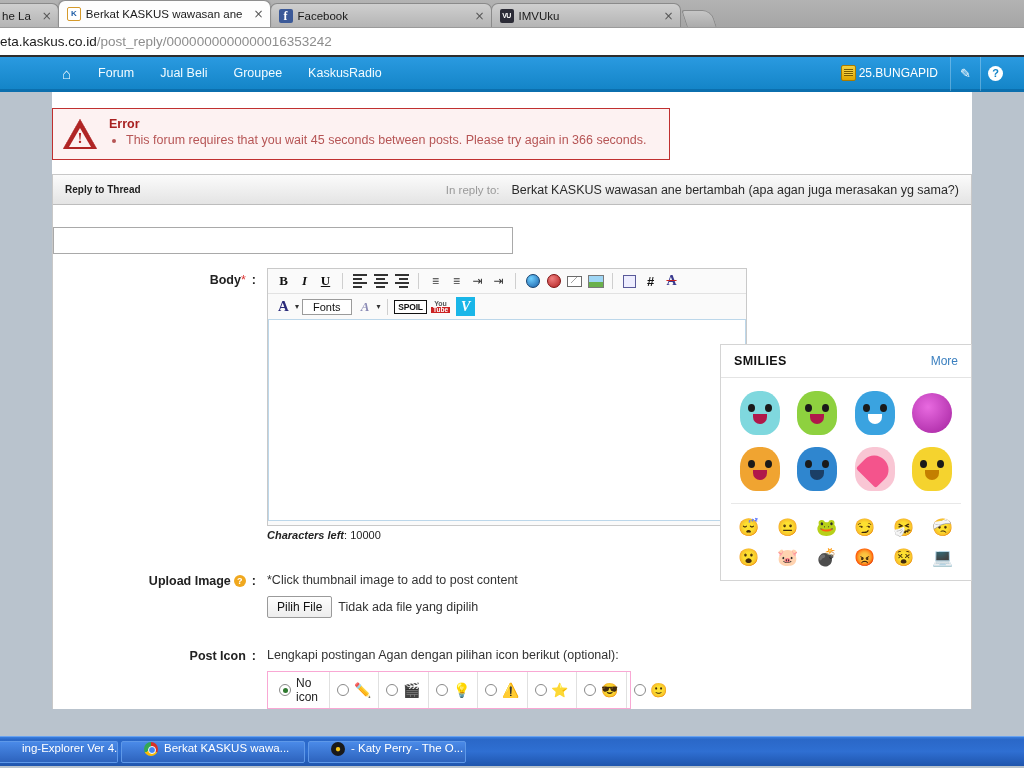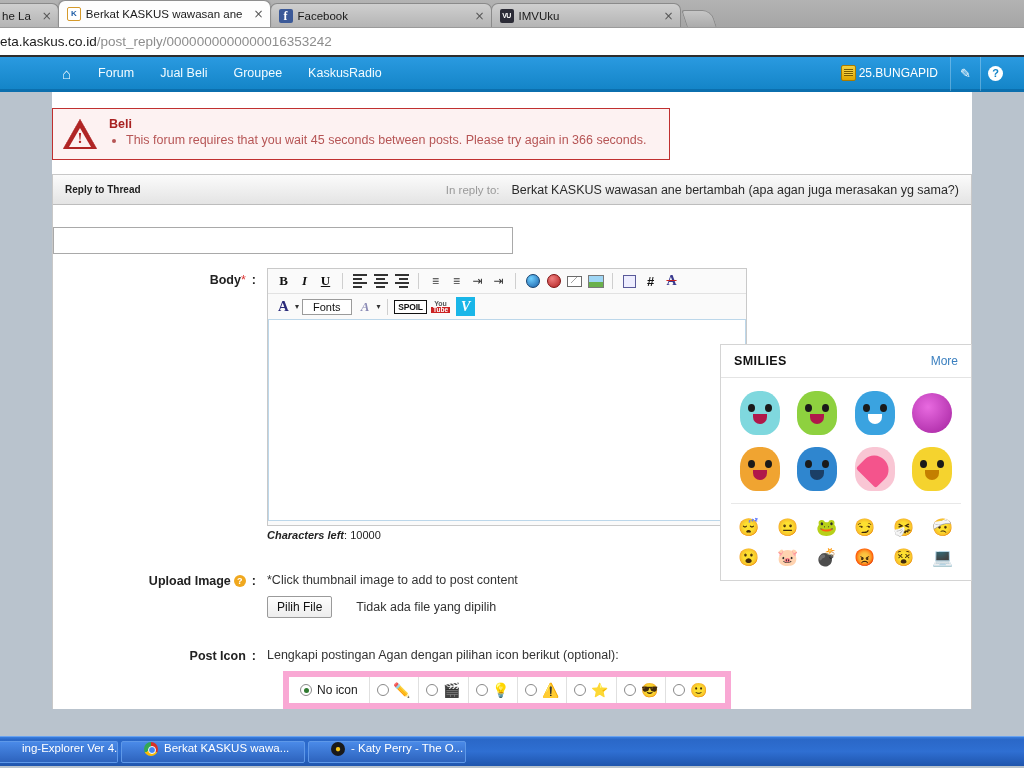--- a/index.html
+++ b/index.html
@@ -326,33 +326,33 @@
   .bs-eyes:before, .bs-eyes:after{
     content:""; position:absolute; top:13px; width:7px;height:8px;border-radius:50%;
     background:#1a1a1a;
   }
   .bs-eyes:before{left:8px}.bs-eyes:after{right:8px}
   .bs-mouth{position:absolute;left:50%;transform:translateX(-50%);bottom:11px;
     width:14px;height:10px;border-radius:0 0 12px 12px;background:#b0184a;}
 
   
   .upload-note { font-size: 12.5px; color:#333; padding-top:4px; }
-  .filerow { display:flex; align-items:center; gap:24px; margin-top:9px;text-align:right;}
+  .filerow { display:flex; align-items:center; gap:6px; margin-top:9px;text-align:right;}
   .filebtn {
     border:1px solid #9a9a9a; background:linear-gradient(to bottom,#fefefe,#ededed);
     font-size:12px; padding:3px 9px; color:#111; border-radius:2px;
   }
   .filetxt { font-size:12.5px; color:#333; }
 
   
   .posticon-note { font-size:12.5px;color:#333;padding-top:4px; }
   .icongrid {
     display:flex; margin-top:9px;
-    border:6px solid #f9a8d4; background:#fff;
-    width:448px; height:38px;margin-left:16px;
+    border:1px solid #f9a8d4; background:#fff;
+    width:364px; height:38px;
   }
   .icg-cell {
     display:flex;align-items:center;justify-content:center;gap:5px;
     border-right:1px solid #e0e0e0;
     padding:0 7px;
     font-size:12px;color:#222;
   }
   .icg-cell:last-child{border-right:none}
   .icg-first{ padding:0 11px; }
   .radio { width:12px;height:12px;border-radius:50%;border:1px solid #8a8a8a;background:#fff;
@@ -446,21 +446,21 @@
   </div>
 
   <div class="content-wrap">
 
     <div class="error-shell">
       <div class="error-box">
         <div class="warn-tri">
           <div class="warn-inner"></div>
         </div>
         <div>
-          <div class="error-title">Beli</div>
+          <div class="error-title">Error</div>
           <ul class="error-list">
             <li>This forum requires that you wait 45 seconds between posts. Please try again in 366 seconds.</li>
           </ul>
         </div>
       </div>
     </div>
 
     <div class="reply-panel">
       <div class="reply-head">
         <h2>Reply to Thread</h2>

